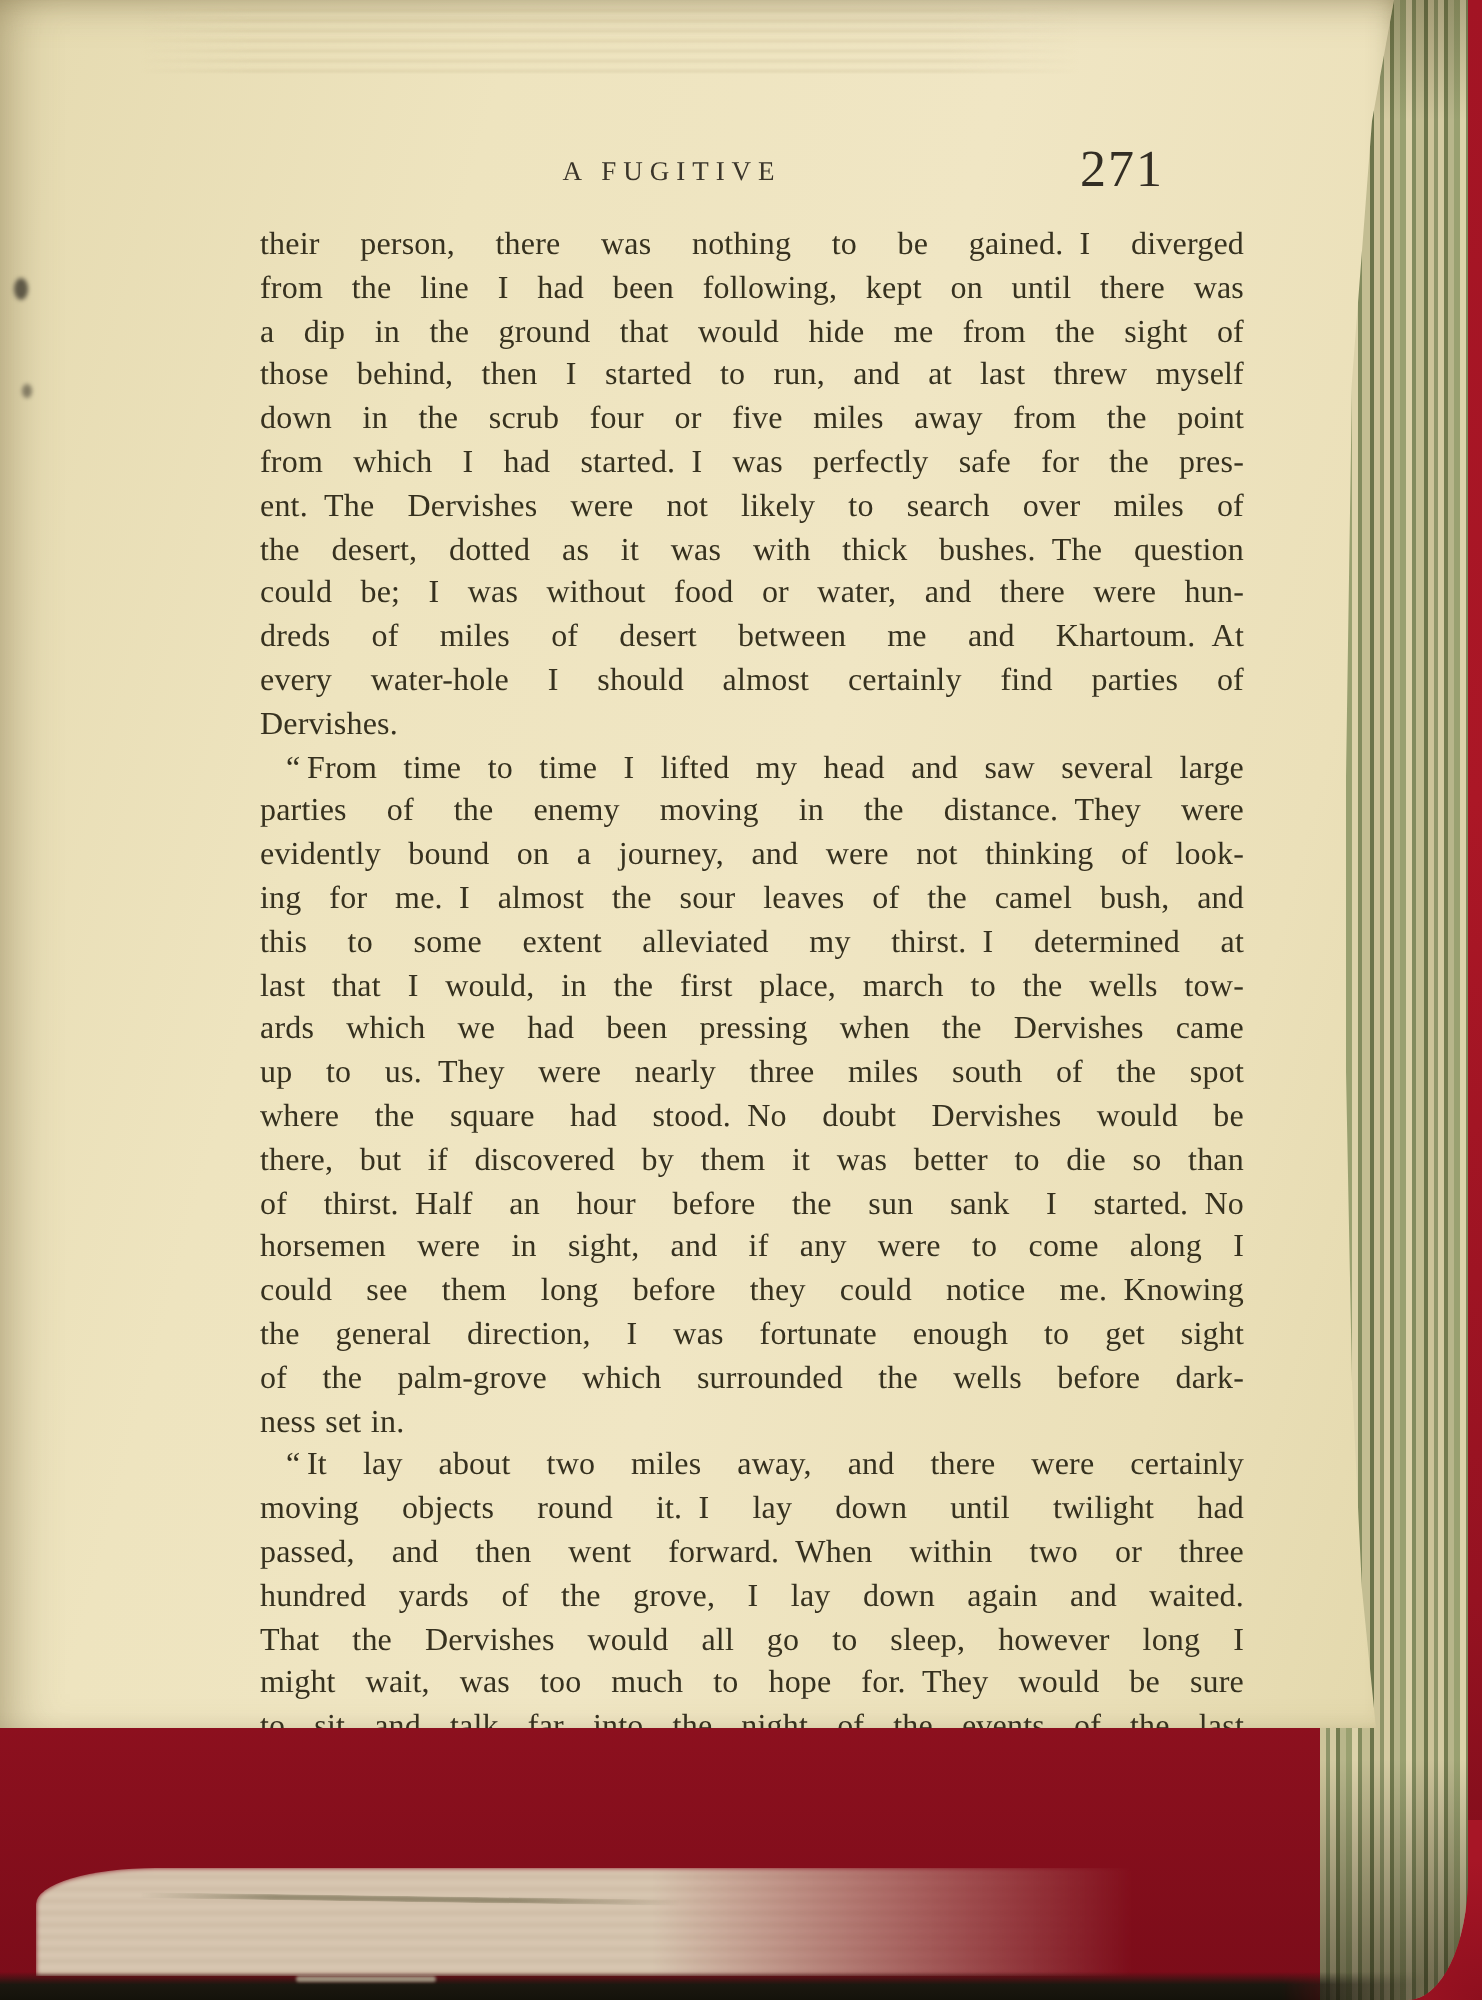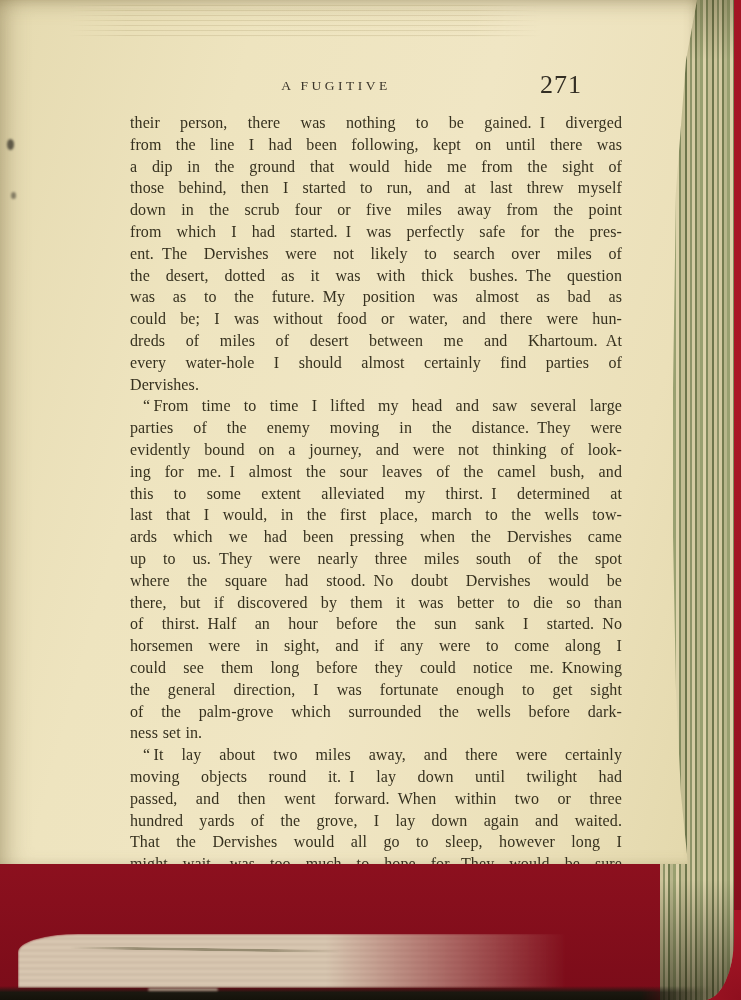--- a/index.html
+++ b/index.html
@@ -123,21 +123,20 @@
     <div class="textblock">
         <div class="paragraph">
           <div class="line">their person, there was nothing to be gained. I diverged</div>
           <div class="line">from the line I had been following, kept on until there was</div>
           <div class="line">a dip in the ground that would hide me from the sight of</div>
           <div class="line">those behind, then I started to run, and at last threw myself</div>
           <div class="line">down in the scrub four or five miles away from the point</div>
           <div class="line">from which I had started. I was perfectly safe for the pres-</div>
           <div class="line">ent. The Dervishes were not likely to search over miles of</div>
           <div class="line">the desert, dotted as it was with thick bushes. The question</div>
-          <div class="line">was as to the future. My position was almost as bad as</div>
           <div class="line">could be; I was without food or water, and there were hun-</div>
           <div class="line">dreds of miles of desert between me and Khartoum. At</div>
           <div class="line">every water-hole I should almost certainly find parties of</div>
           <div class="line lastline">Dervishes.</div>
         </div>
         <div class="paragraph">
           <div class="line indented">“ From time to time I lifted my head and saw several large</div>
           <div class="line">parties of the enemy moving in the distance. They were</div>
           <div class="line">evidently bound on a journey, and were not thinking of look-</div>
           <div class="line">ing for me. I almost the sour leaves of the camel bush, and</div>

